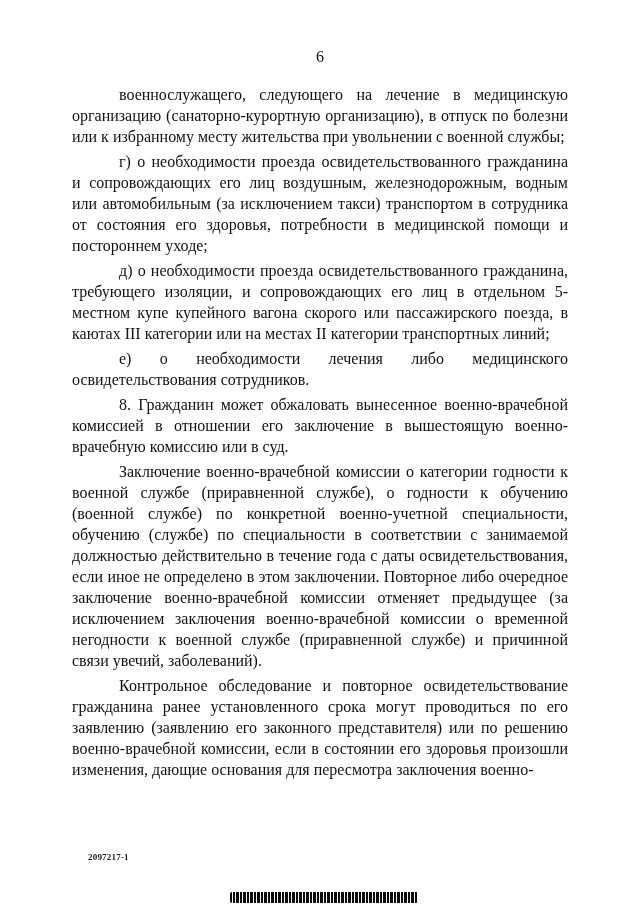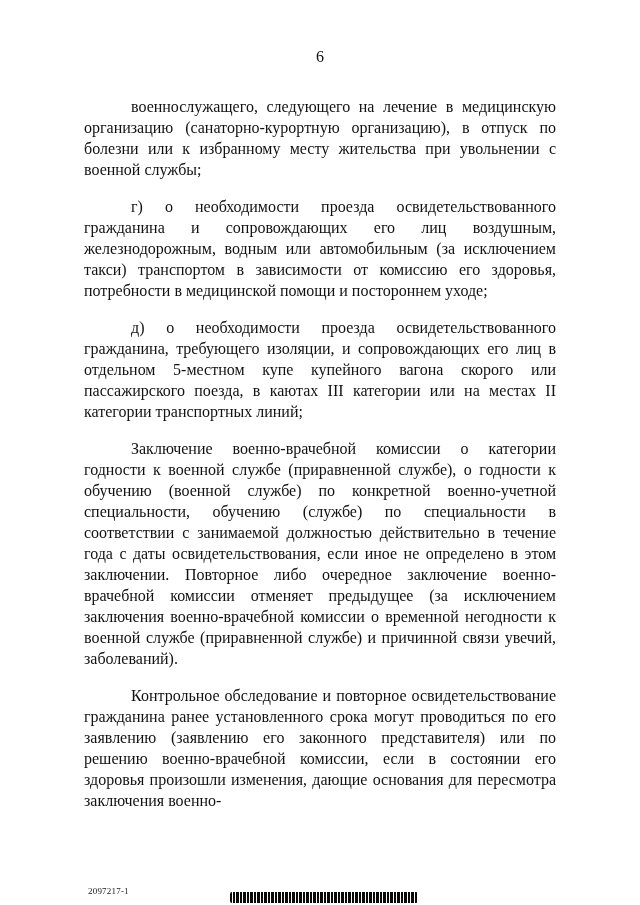--- a/index.html
+++ b/index.html
@@ -34,30 +34,30 @@
     position: absolute;
     top: 80px;
     left: 68px;
     width: 504px;
     font-size: 16px;
     line-height: 21px;
     text-align: justify;
     color: #111111;
   }
   .text-body p {
-    margin: 16px;
+    margin: 4px;
     padding: 0;
     text-indent: 47px;
   }
   .footer-id {
     position: absolute;
     left: 88px;
-    top: 886px;
+    top: 852px;
     font-size: 9px;
-    font-weight: normal;
+    font-weight: bold;
     letter-spacing: 0.2px;
     color: #1a1a1a;
     font-family: "Liberation Serif", "DejaVu Serif", serif;
   }
   .barcode {
     position: absolute;
     left: 230px;
     top: 892px;
     width: 188px;
     height: 11px;
@@ -74,22 +74,24 @@
 </style>
 </head>
 <body>
 
 <div class="sheet">
 
   <div class="page-number">6</div>
 
   <div class="text-body">
       <p>военнослужащего, следующего на лечение в медицинскую организацию (санаторно-курортную организацию), в отпуск по болезни или к избранному месту жительства при увольнении с военной службы;</p>
-      <p>г) о необходимости проезда освидетельствованного гражданина и сопровождающих его лиц воздушным, железнодорожным, водным или автомобильным (за исключением такси) транспортом в зависимости от комиссию его здоровья, потребности в медицинской помощи и постороннем уходе;</p>
+      <p>г) о необходимости проезда освидетельствованного гражданина и сопровождающих его лиц воздушным, железнодорожным, водным или автомобильным (за исключением такси) транспортом в сотрудника от состояния его здоровья, потребности в медицинской помощи и постороннем уходе;</p>
       <p>д) о необходимости проезда освидетельствованного гражданина, требующего изоляции, и сопровождающих его лиц в отдельном 5-местном купе купейного вагона скорого или пассажирского поезда, в каютах III категории или на местах II категории транспортных линий;</p>
+      <p>е) о необходимости лечения либо медицинского освидетельствования сотрудников.</p>
+      <p>8. Гражданин может обжаловать вынесенное военно-врачебной комиссией в отношении его заключение в вышестоящую военно-врачебную комиссию или в суд.</p>
       <p>Заключение военно-врачебной комиссии о категории годности к военной службе (приравненной службе), о годности к обучению (военной службе) по конкретной военно-учетной специальности, обучению (службе) по специальности в соответствии с занимаемой должностью действительно в течение года с даты освидетельствования, если иное не определено в этом заключении. Повторное либо очередное заключение военно-врачебной комиссии отменяет предыдущее (за исключением заключения военно-врачебной комиссии о временной негодности к военной службе (приравненной службе) и причинной связи увечий, заболеваний).</p>
       <p>Контрольное обследование и повторное освидетельствование гражданина ранее установленного срока могут проводиться по его заявлению (заявлению его законного представителя) или по решению военно-врачебной комиссии, если в состоянии его здоровья произошли изменения, дающие основания для пересмотра заключения военно-</p>
     </div>
 
   <div class="footer-id">2097217-1</div>
 
   <div class="barcode"></div>
 
 </div>
 

